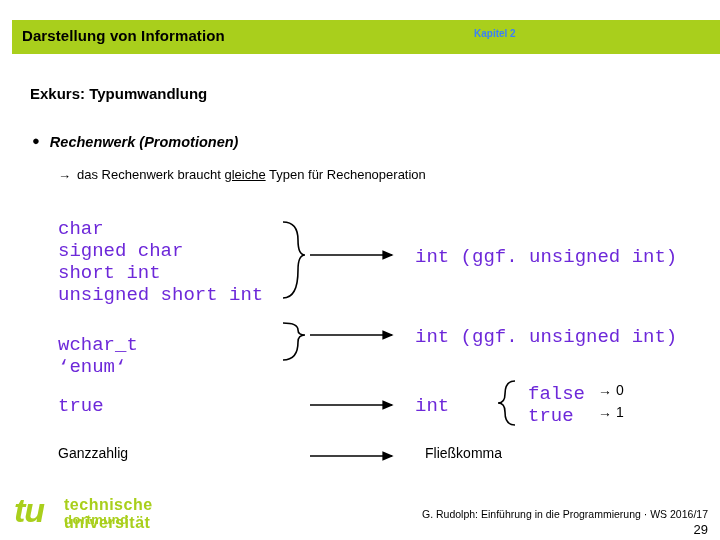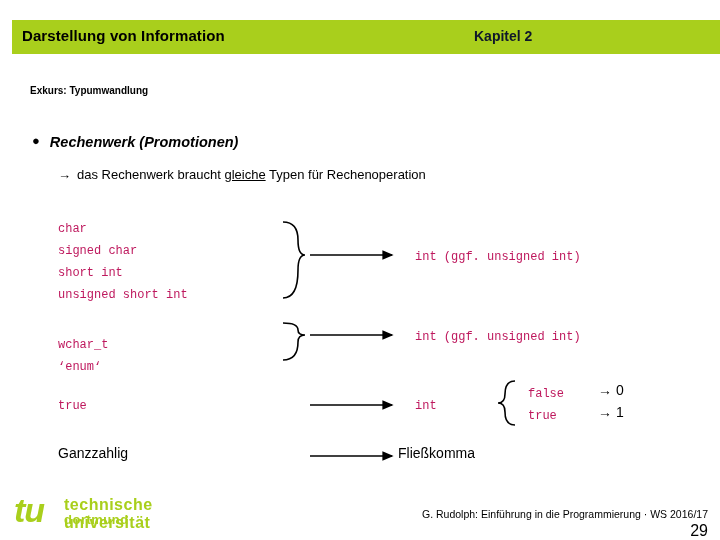--- a/index.html
+++ b/index.html
@@ -45,31 +45,31 @@
     top: 7px;
     font-size: 15px;
     font-weight: bold;
     color: #000000;
     letter-spacing: 0.1px;
   }
   .header-chapter {
     position: absolute;
     left: 474px;
     top: 8px;
-    font-size: 14px;
-    font-weight: bold;
-    color: #0f172a;
+    font-size: 10px;
+    font-weight: bold;
+    color: #3b82f6;
   }
 
   
   .section-title {
     position: absolute;
     left: 30px;
     top: 85px;
-    font-size: 10px;
+    font-size: 15px;
     font-weight: bold;
     color: #000000;
   }
   .bullet-row {
     position: absolute;
     left: 32px;
     top: 133px;
     font-size: 14.5px;
     font-weight: bold;
     font-style: italic;
@@ -93,43 +93,43 @@
   .sub-row .arrow {
     margin-right: 6px;
   }
   .underline {
     text-decoration: underline;
   }
 
   
   .mono {
     font-family: "Liberation Mono", monospace;
-    font-size: 12px;
-    color: #be185d;
+    font-size: 19px;
+    color: #6d28d9;
     position: absolute;
     white-space: pre;
     line-height: 22px;
   }
   .sans-abs {
     font-family: "Liberation Sans", sans-serif;
     font-size: 14px;
     color: #000000;
     position: absolute;
     white-space: pre;
   }
 
   .g1 { left: 58px; top: 218px; }
   .g2 { left: 58px; top: 322px; margin-top: 12px; }
   .g3 { left: 58px; top: 395px; }
   .g4 { left: 58px; top: 445px; }
 
   .r1 { left: 415px; top: 246px; }
   .r2 { left: 415px; top: 326px; }
   .r3 { left: 415px; top: 395px; }
-  .r4 { left: 398px; top: 445px; }
+  .r4 { left: 425px; top: 445px; }
 
   .br1 { left: 528px; top: 383px; }
   .br2 { left: 528px; top: 405px; }
   .bv1 { left: 598px; top: 382px; }
   .bv2 { left: 598px; top: 404px; }
 
   
   .connectors {
     position: absolute;
     left: 0;
@@ -182,21 +182,21 @@
     right: 12px;
     top: 508px;
     font-size: 10.5px;
     color: #000000;
     text-align: right;
   }
   .footer-page {
     position: absolute;
     right: 12px;
     top: 522px;
-    font-size: 16px;
+    font-size: 13px;
     color: #000000;
     text-align: right;
   }
 </style>
 </head>
 <body>
 
 <div class="header">
   <div class="header-bar-left"></div>
   <div class="header-bar-right"></div>

